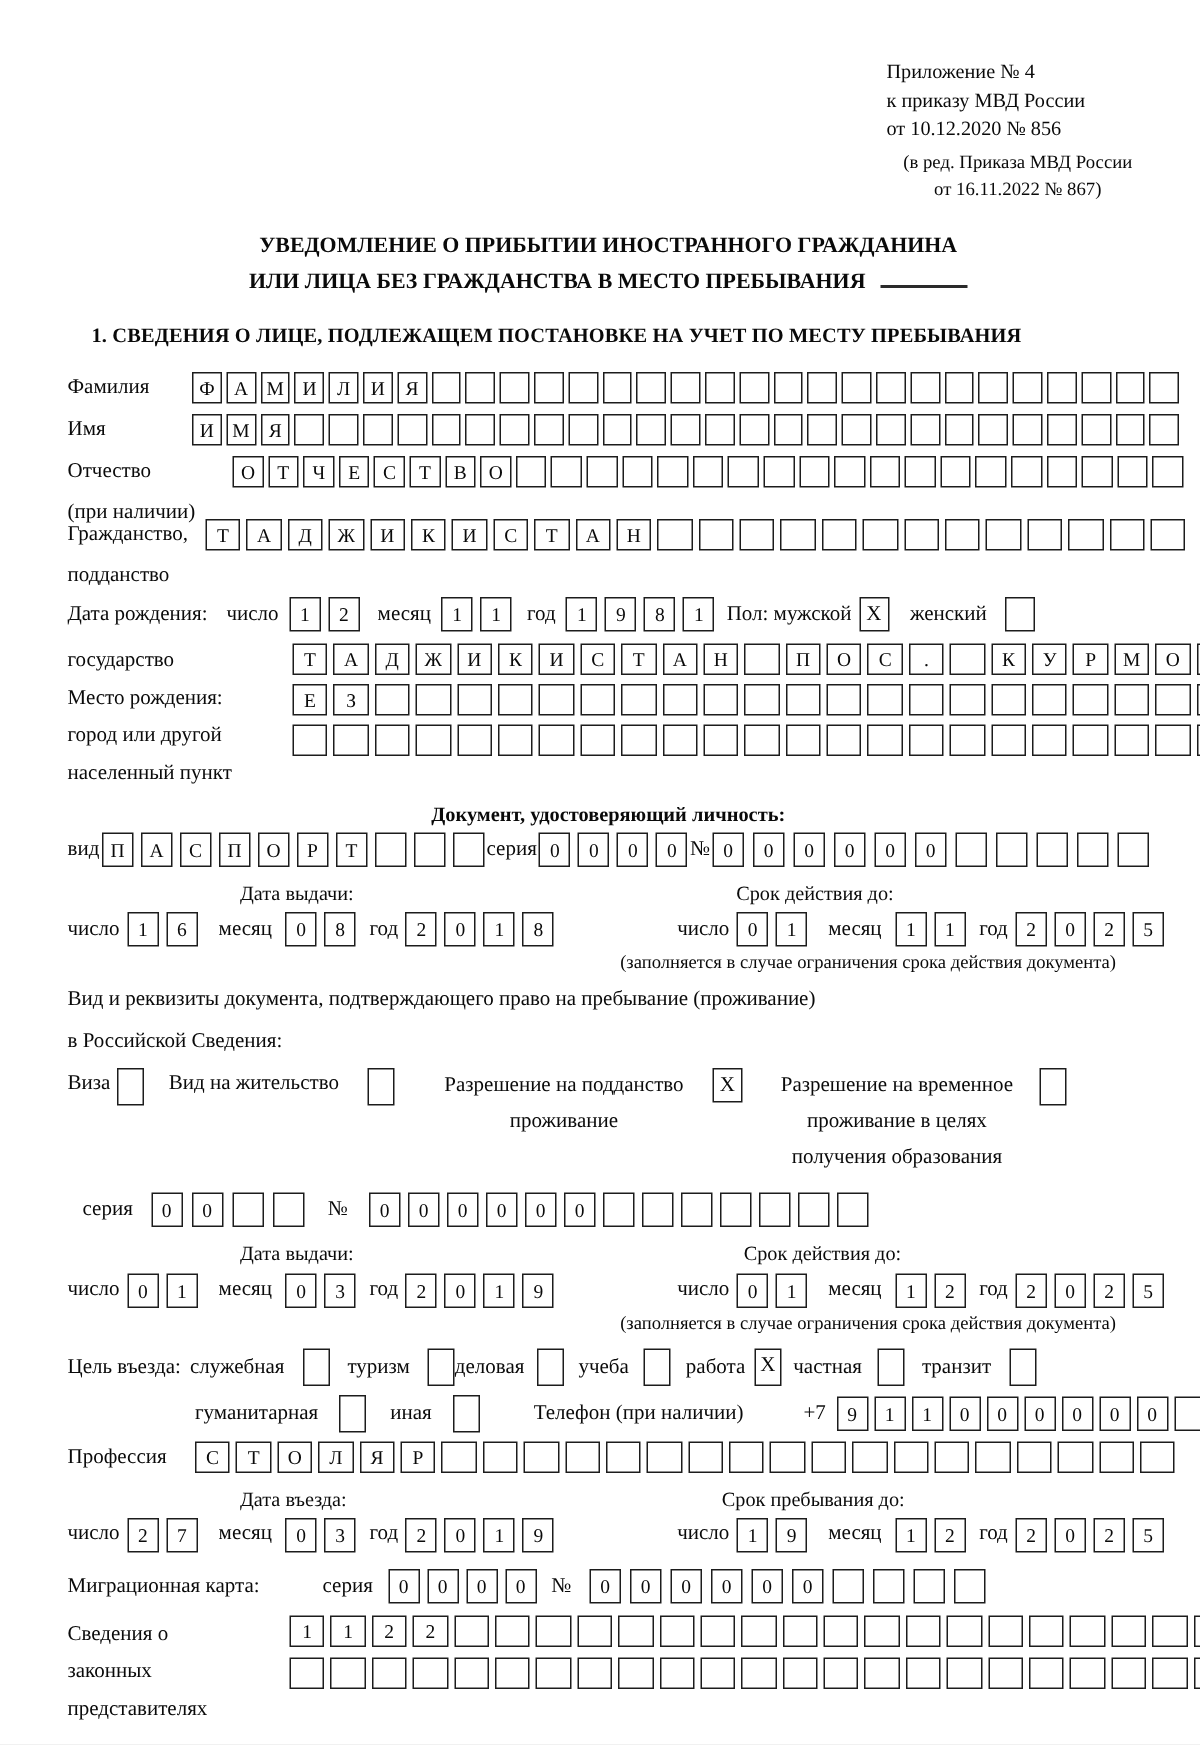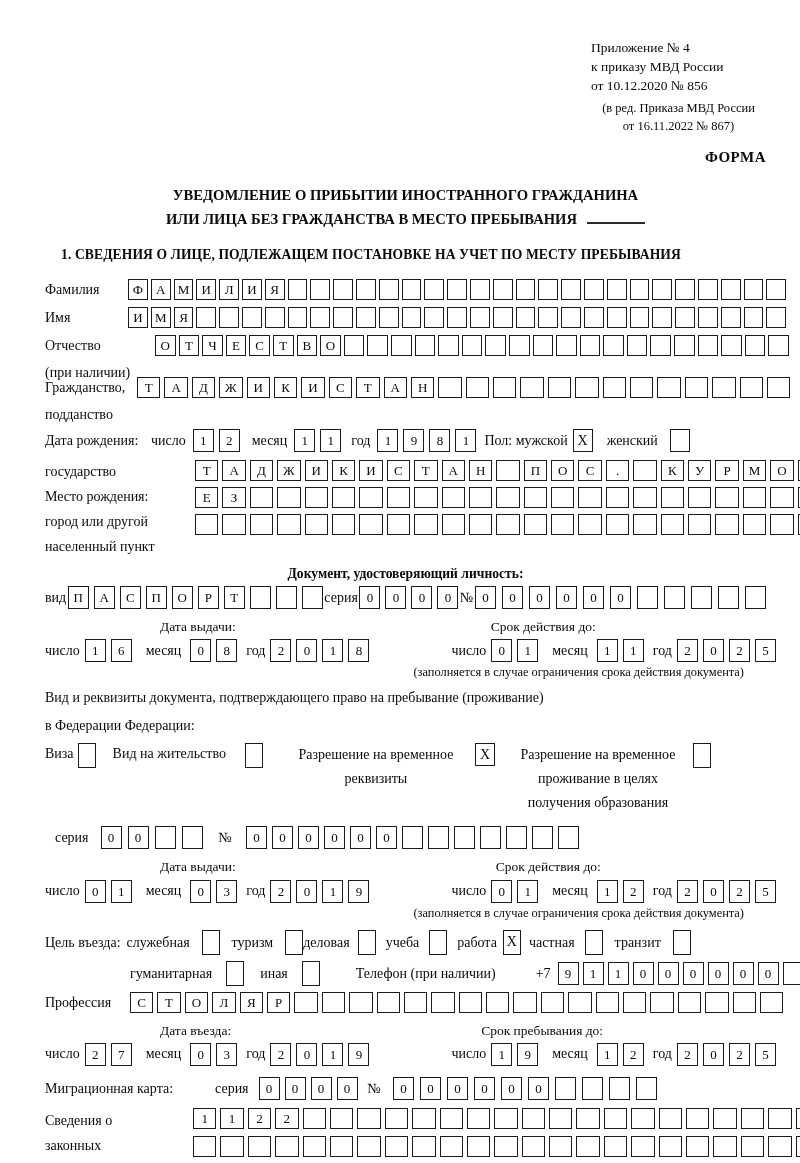--- a/index.html
+++ b/index.html
@@ -47,21 +47,20 @@
   <div class="appendix">
     <div>Приложение № 4</div>
     <div>к приказу МВД России</div>
     <div>от 10.12.2020 № 856</div>
     <div class="sub">
       <div>(в ред. Приказа МВД России</div>
       <div>от 16.11.2022 № 867)</div>
     </div>
   </div>
 
-  <div class="form-label">ФОРМА</div>
 
   <div class="title">
     <div>УВЕДОМЛЕНИЕ О ПРИБЫТИИ ИНОСТРАННОГО ГРАЖДАНИНА</div>
     <div>
       <span>ИЛИ ЛИЦА БЕЗ ГРАЖДАНСТВА В МЕСТО ПРЕБЫВАНИЯ</span><span class="blank-line"></span>
     </div>
   </div>
 
   <div class="section-heading">1. СВЕДЕНИЯ О ЛИЦЕ, ПОДЛЕЖАЩЕМ ПОСТАНОВКЕ НА УЧЕТ ПО МЕСТУ ПРЕБЫВАНИЯ</div>
 
@@ -398,28 +397,28 @@
         <span class="cell">2</span>
         <span class="cell">0</span>
         <span class="cell">2</span>
         <span class="cell">5</span>
       </span>
   </div>
 
   <div class="note" style="text-align:right;margin-top:3px;padding-right:22px;">(заполняется в случае ограничения срока действия документа)</div>
 
   <div class="flabel" style="margin-top:7px;">Вид и реквизиты документа, подтверждающего право на пребывание (проживание)</div>
-  <div class="flabel" style="margin-top:7px;">в Федерации Федерации:</div>
+  <div class="flabel" style="margin-top:7px;">в Российской Сведения:</div>
 
   <div class="frow" style="margin-top:7px;">
     <span class="flabel">Виза</span>
     <span class="cb" style="margin-left:4px;"></span>
     <span class="flabel" style="margin-left:17px;">Вид на жительство</span>
     <span class="cb" style="margin-left:19px;"></span>
-    <span class="flabel" style="margin-left:20px;width:186px;text-align:center;line-height:1.7;">Разрешение на временное реквизиты</span>
+    <span class="flabel" style="margin-left:20px;width:186px;text-align:center;line-height:1.7;">Разрешение на подданство проживание</span>
     <span class="cb sq" style="margin-left:6px;">X</span>
     <span class="flabel" style="margin-left:14px;width:178px;text-align:center;line-height:1.7;">Разрешение на временное проживание в целях получения образования</span>
     <span class="cb" style="margin-left:6px;"></span>
   </div>
 
   <div class="frow" style="margin-top:12px;align-items:center;">
     <span class="flabel" style="margin-left:10px;">серия</span>
     <span class="cells dcells g6" style="margin-left:12px;">
         <span class="cell">0</span>
         <span class="cell">0</span>

